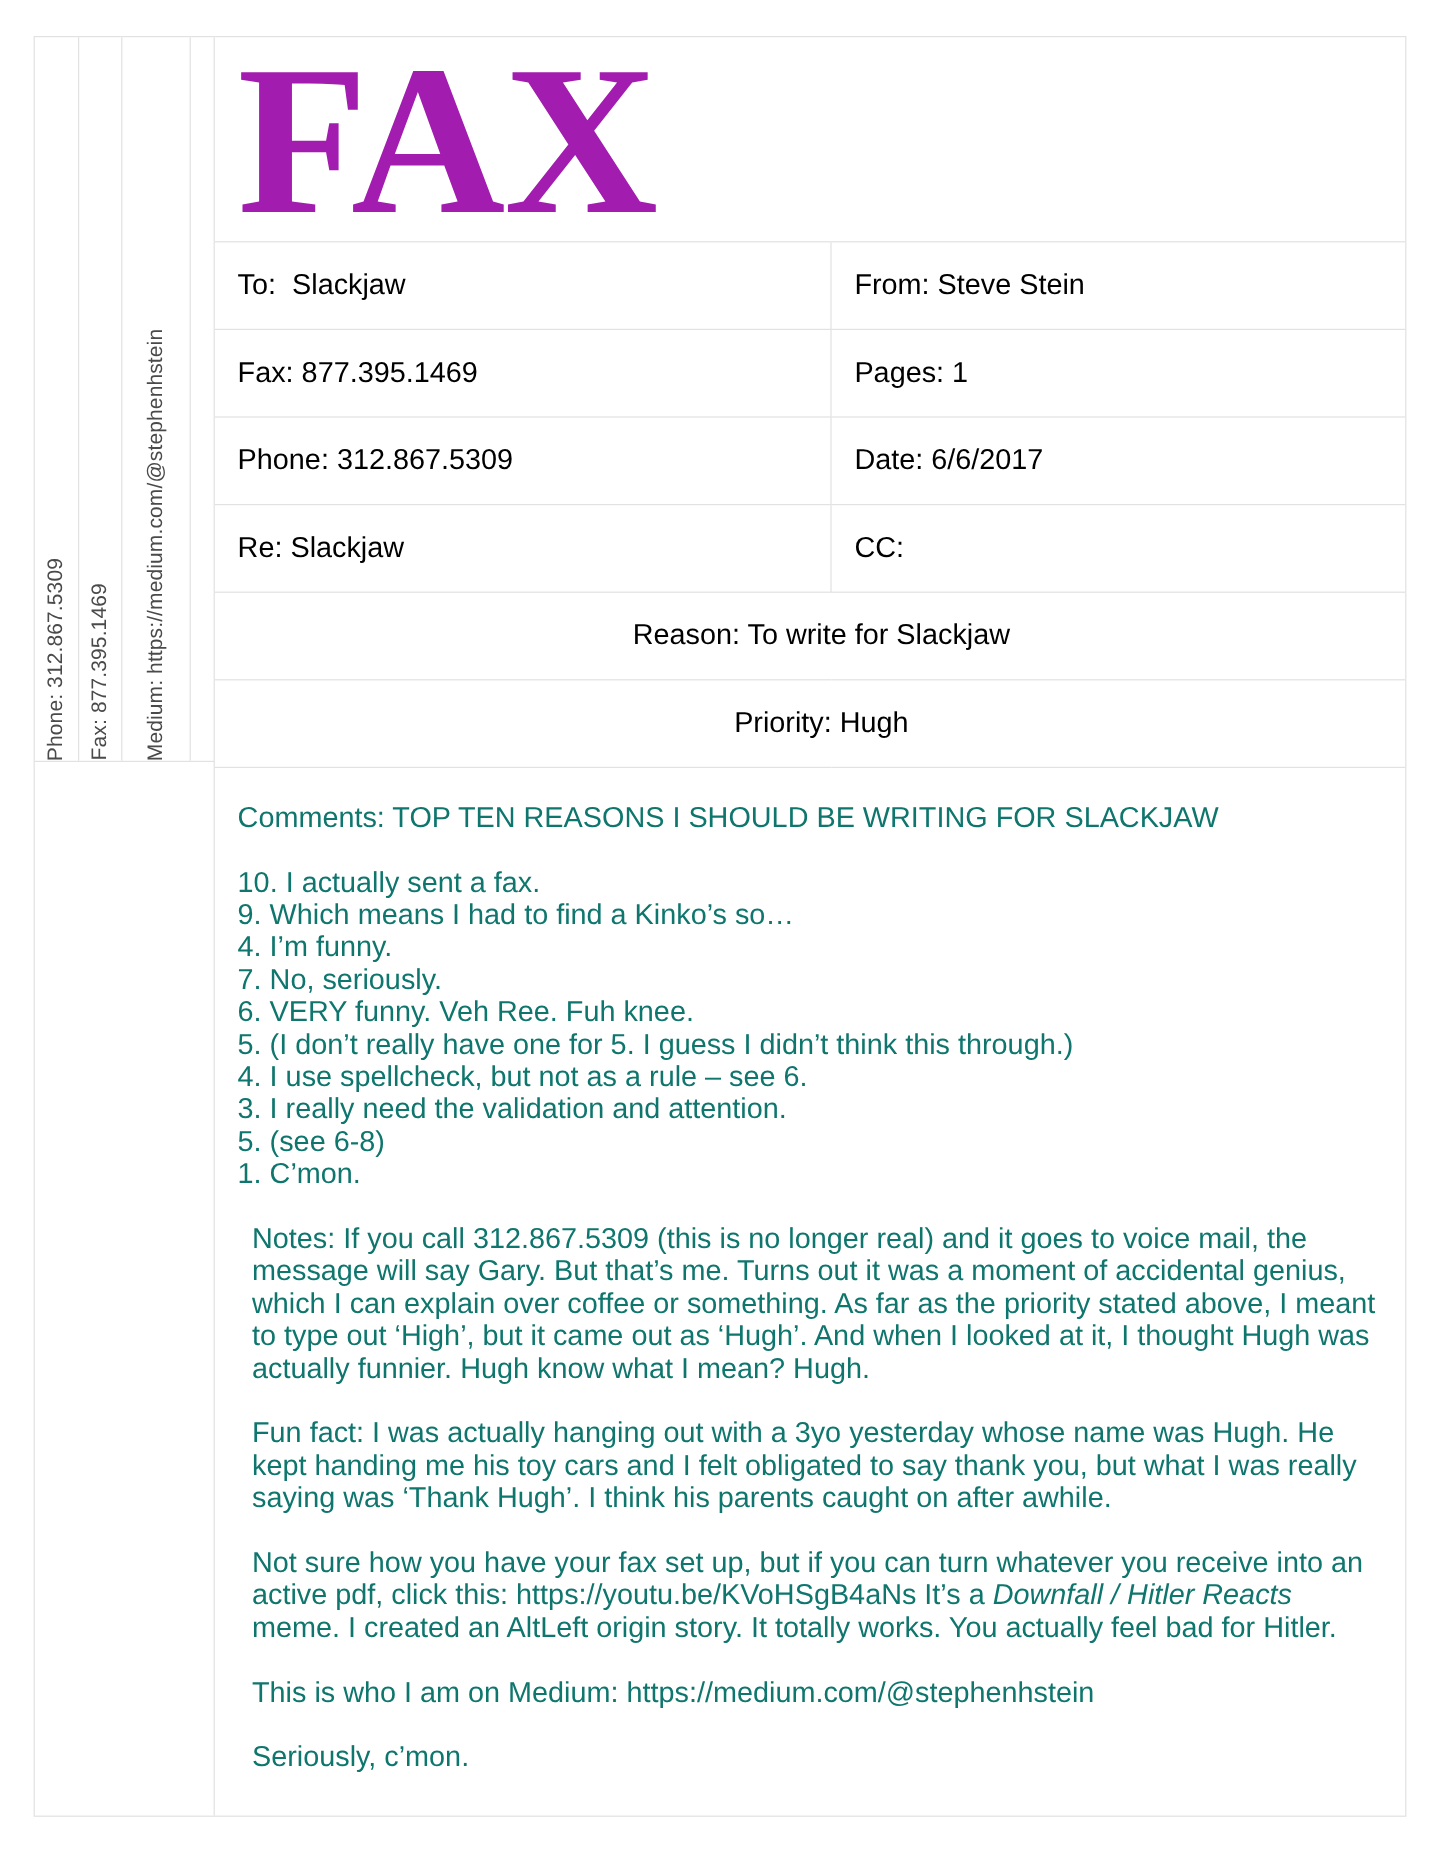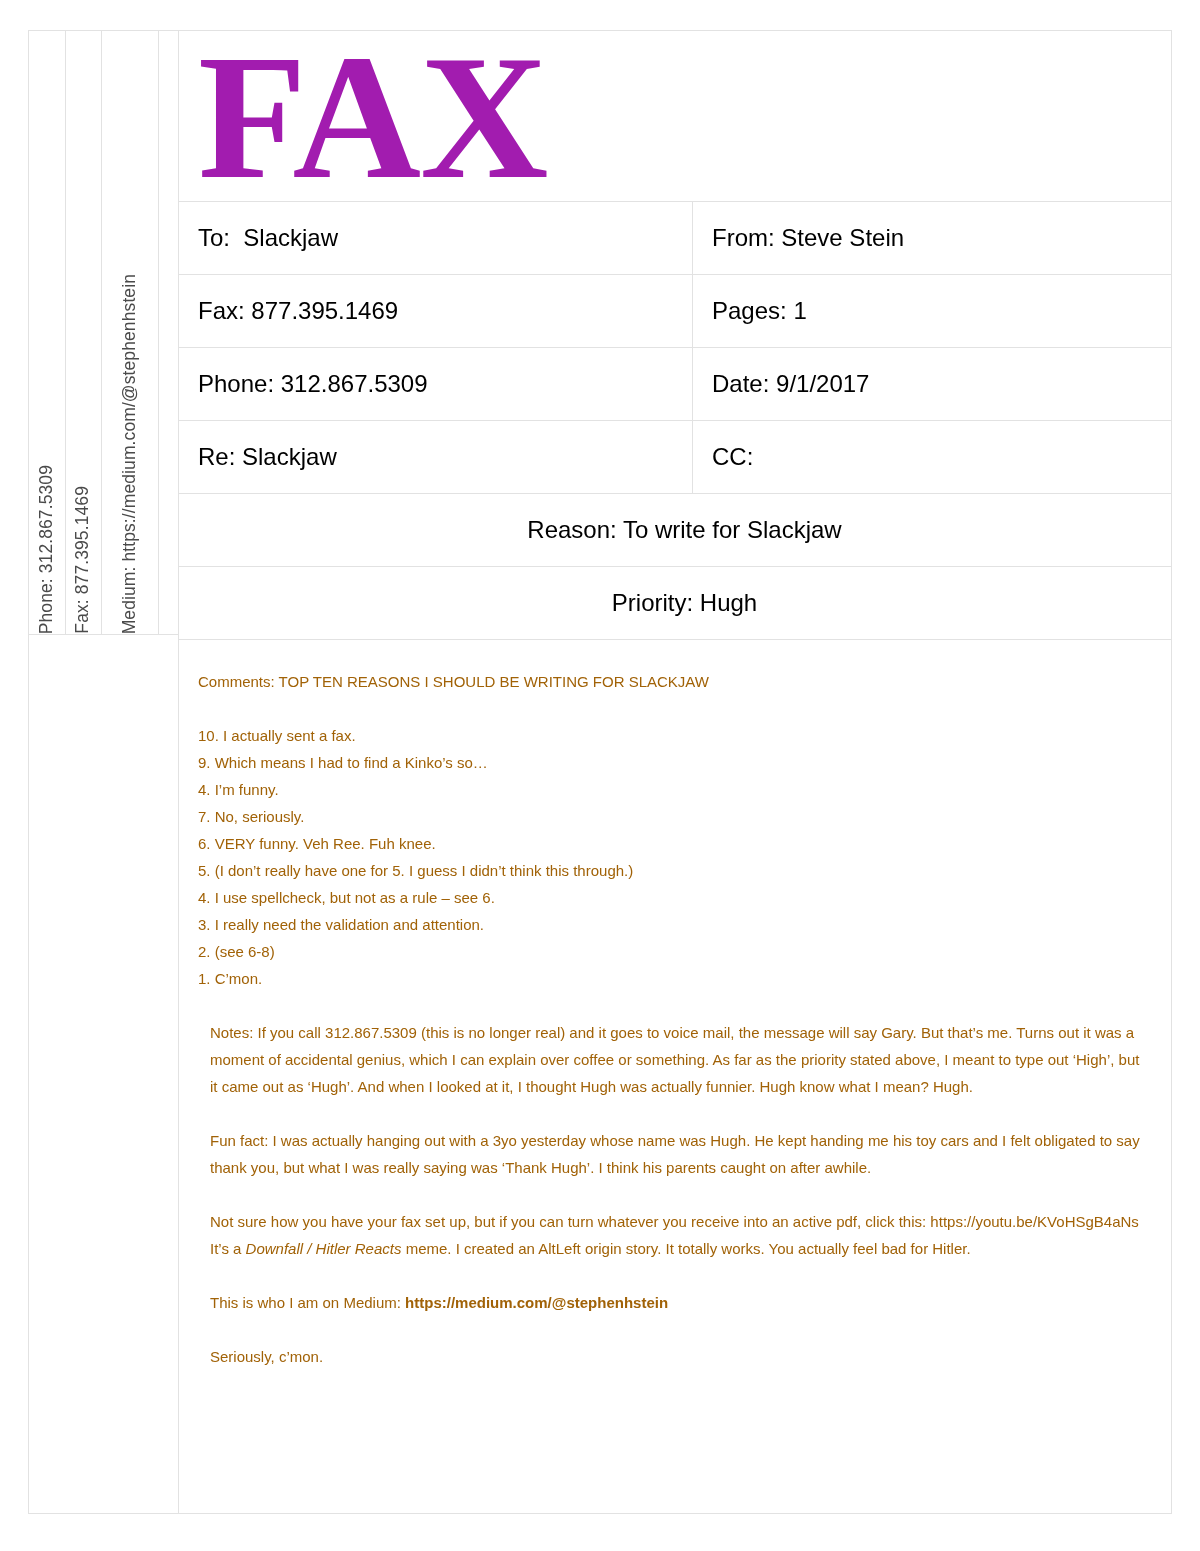--- a/index.html
+++ b/index.html
@@ -129,37 +129,37 @@
     border-right: 1px solid #e2e2e2;
   }
   .info-table td.full-cell {
     width: auto;
     text-align: center;
   }
 
   
   .comments {
     padding: 28px 22px 0 19px;
-    font-size: 15px;
+    font-size: 24px;
     line-height: 27px;
-    color: #a16207;
+    color: #0f766e;
   }
   .cmt-heading { margin: 0 0 0 0; }
   .cmt-list {
     margin: 27px 0 0 0;
     padding: 0;
     list-style: none;
   }
   .cmt-list li { margin: 0; }
   .cmt-para {
     margin: 27px 0 0 12px;
     text-align: left;
   }
   em.title-ital { font-style: italic; text-align: center; }
-  strong.link-bold { font-weight: bold; }
+  strong.link-bold { font-weight: normal; }
 </style>
 </head>
 <body>
 
 <div class="page">
   <div class="sheet">
 
     <div class="sidebar">
       <div class="sidebar-col sb-a">
         <span class="vtext">Phone: 312.867.5309</span>
@@ -186,21 +186,21 @@
           <tr>
             <td class="left-cell">To:  Slackjaw</td>
             <td>From: Steve Stein</td>
           </tr>
           <tr>
             <td class="left-cell">Fax: 877.395.1469</td>
             <td>Pages: 1</td>
           </tr>
           <tr>
             <td class="left-cell">Phone: 312.867.5309</td>
-            <td>Date: 9/1/2017</td>
+            <td>Date: 6/6/2017</td>
           </tr>
           <tr>
             <td class="left-cell">Re: Slackjaw</td>
             <td>CC:</td>
           </tr>
           <tr class="no-divider">
             <td class="full-cell" colspan="2">Reason: To write for Slackjaw</td>
           </tr>
           <tr class="no-divider">
             <td class="full-cell" colspan="2">Priority: Hugh</td>
@@ -214,21 +214,21 @@
 
         <ul class="cmt-list">
           <li>10. I actually sent a fax.</li>
           <li>9. Which means I had to find a Kinko’s so…</li>
           <li>4. I’m funny.</li>
           <li>7. No, seriously.</li>
           <li>6. VERY funny. Veh Ree. Fuh knee.</li>
           <li>5. (I don’t really have one for 5. I guess I didn’t think this through.)</li>
           <li>4. I use spellcheck, but not as a rule – see 6.</li>
           <li>3. I really need the validation and attention.</li>
-          <li>2. (see 6-8)</li>
+          <li>5. (see 6-8)</li>
           <li>1. C’mon.</li>
         </ul>
 
         <p class="cmt-para">Notes: If you call 312.867.5309 (this is no longer real) and it goes to voice mail, the message will say Gary. But that’s me. Turns out it was a moment of accidental genius, which I can explain over coffee or something. As far as the priority stated above, I meant to type out ‘High’, but it came out as ‘Hugh’. And when I looked at it, I thought Hugh was actually funnier. Hugh know what I mean? Hugh.</p>
 
         <p class="cmt-para">Fun fact: I was actually hanging out with a 3yo yesterday whose name was Hugh. He kept handing me his toy cars and I felt obligated to say thank you, but what I was really saying was ‘Thank Hugh’. I think his parents caught on after awhile.</p>
 
         <p class="cmt-para"><span>Not sure how you have your fax set up, but if you can turn whatever you receive into an active pdf, click this: https://youtu.be/KVoHSgB4aNs  It’s a </span><em class="title-ital">Downfall / Hitler Reacts</em><span> meme. I created an AltLeft origin story. It totally works. You actually feel bad for Hitler.</span></p>
 
         <p class="cmt-para"><span>This is who I am on Medium: </span><strong class="link-bold">https://medium.com/@stephenhstein</strong></p>

